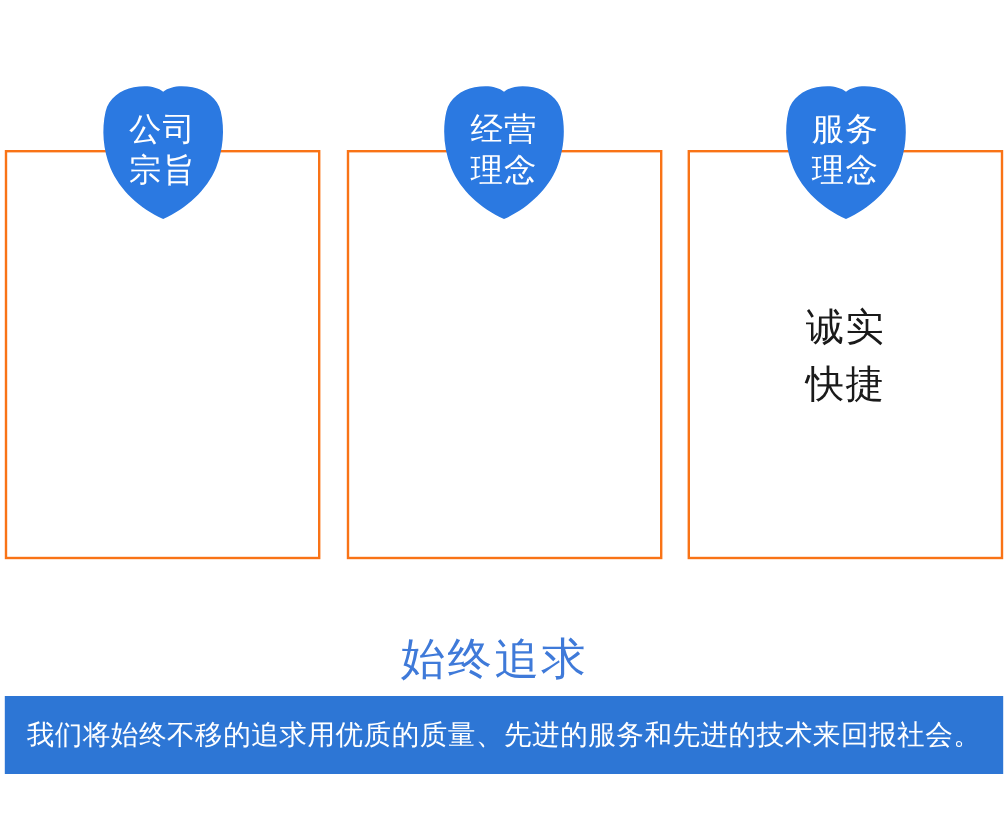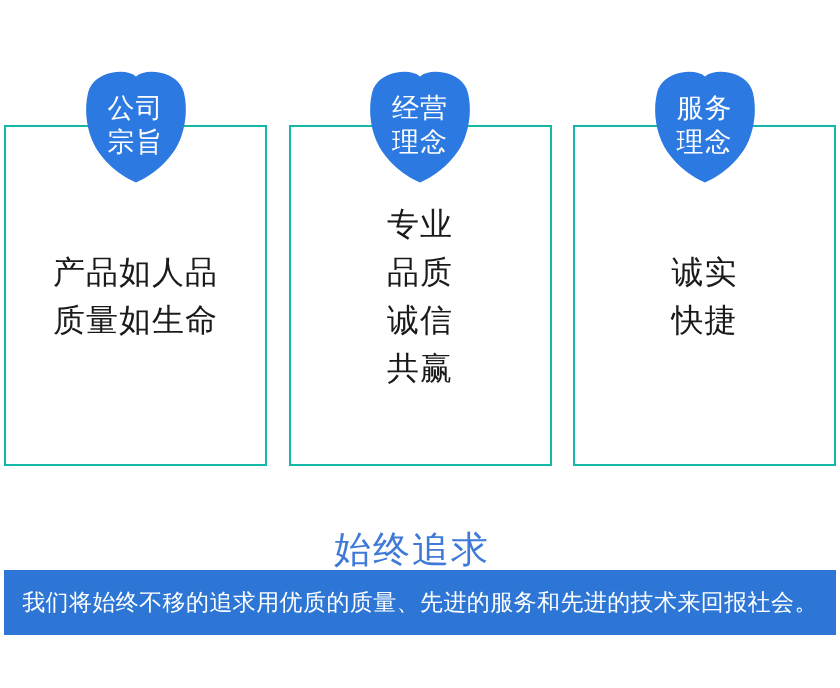--- a/index.html
+++ b/index.html
@@ -19,21 +19,21 @@
   
   .cards-row {
     display: flex;
     justify-content: space-between;
     margin: 125px 4px 0 4px;
   }
   .card {
     position: relative;
     width: 259px;
     height: 337px;
-    border: 2px solid #14b8a6;
+    border: 2px solid #f97316;
     background: #ffffff;
     display: flex;
     align-items: center;
     justify-content: center;
   }
   .card-body {
     text-align: center;
   }
   .card-line {
     font-size: 32px;
@@ -77,21 +77,21 @@
   .section-heading {
     margin: 64px 16px 0 0;
     text-align: center;
     font-size: 37px;
     line-height: 40px;
     font-weight: normal;
     color: #3f7ad9;
     letter-spacing: 2px;
   }
   .banner {
-    margin: 0 4px 0 4px;
+    margin: 10px 4px 0 4px;
     height: 65px;
     background: #2d76d5;
     display: flex;
     align-items: center;
     justify-content: center;
   }
   .banner-text {
     color: #ffffff;
     font-size: 23px;
     letter-spacing: 0.4px;
@@ -108,41 +108,31 @@
     <div class="card">
       <div class="badge">
         <svg viewBox="0 0 105 116" aria-hidden="true">
           <path fill="#2b79e1" d="M52.5,6.5 C47,2 38,0.8 28,2.8 C17,5 7,12 4.5,23 C1,38 2.5,55 8.5,70 C16,88 33,104 52.5,112.5 C72,104 89,88 96.5,70 C102.5,55 104,38 100.5,23 C98,12 88,5 77,2.8 C67,0.8 58,2 52.5,6.5 Z"></path>
         </svg>
         <div class="badge-text">
           <span>公司</span>
           <span>宗旨</span>
         </div>
       </div>
-      <div class="card-body">
-        <div class="card-line">产品如人品</div>
-        <div class="card-line">质量如生命</div>
-      </div>
     </div>
 
     <div class="card">
       <div class="badge">
         <svg viewBox="0 0 105 116" aria-hidden="true">
           <path fill="#2b79e1" d="M52.5,6.5 C47,2 38,0.8 28,2.8 C17,5 7,12 4.5,23 C1,38 2.5,55 8.5,70 C16,88 33,104 52.5,112.5 C72,104 89,88 96.5,70 C102.5,55 104,38 100.5,23 C98,12 88,5 77,2.8 C67,0.8 58,2 52.5,6.5 Z"></path>
         </svg>
         <div class="badge-text">
           <span>经营</span>
           <span>理念</span>
         </div>
-      </div>
-      <div class="card-body">
-        <div class="card-line">专业</div>
-        <div class="card-line">品质</div>
-        <div class="card-line">诚信</div>
-        <div class="card-line">共赢</div>
       </div>
     </div>
 
     <div class="card">
       <div class="badge">
         <svg viewBox="0 0 105 116" aria-hidden="true">
           <path fill="#2b79e1" d="M52.5,6.5 C47,2 38,0.8 28,2.8 C17,5 7,12 4.5,23 C1,38 2.5,55 8.5,70 C16,88 33,104 52.5,112.5 C72,104 89,88 96.5,70 C102.5,55 104,38 100.5,23 C98,12 88,5 77,2.8 C67,0.8 58,2 52.5,6.5 Z"></path>
         </svg>
         <div class="badge-text">
           <span>服务</span>

